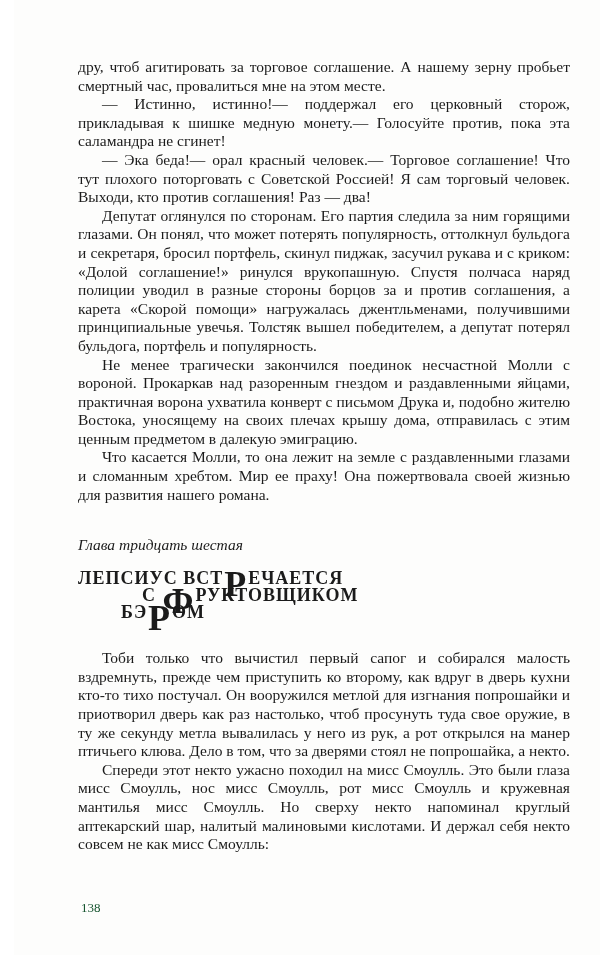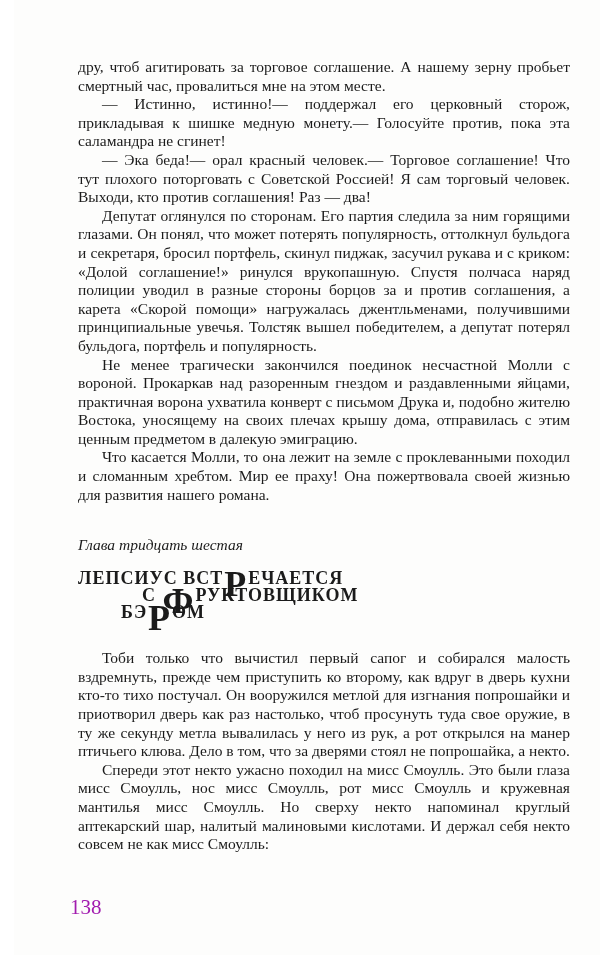--- a/index.html
+++ b/index.html
@@ -59,39 +59,39 @@
   .big-letter {
     font-size: 36px;
     line-height: 0;
     position: relative;
     top: 12px;
     margin: 0 1px;
     font-weight: bold;
   }
   .page-number {
     position: absolute;
-    left: 56px;
+    left: 67px;
     bottom: 40px;
-    font-size: 21px;
+    font-size: 13px;
     line-height: 15px;
-    color: #a21caf;
+    color: #14532d;
   }
 </style>
 </head>
 <body>
 
 <div class="book-page">
   <div class="text-column">
 
     <p class="para no-indent">дру, чтоб агитировать за торговое соглашение. А нашему зерну пробьет смертный час, провалиться мне на этом месте.</p>
     <p class="para">— Истинно, истинно!— поддержал его церковный сторож, прикладывая к шишке медную монету.— Голосуйте против, пока эта саламандра не сгинет!</p>
     <p class="para">— Эка беда!— орал красный человек.— Торговое соглашение! Что тут плохого поторговать с Советской Россией! Я сам торговый человек. Выходи, кто против соглашения! Раз — два!</p>
     <p class="para">Депутат оглянулся по сторонам. Его партия следила за ним горящими глазами. Он понял, что может потерять популярность, оттолкнул бульдога и секретаря, бросил портфель, скинул пиджак, засучил рукава и с криком: «Долой соглашение!» ринулся врукопашную. Спустя полчаса наряд полиции уводил в разные стороны борцов за и против соглашения, а карета «Скорой помощи» нагружалась джентльменами, получившими принципиальные увечья. Толстяк вышел победителем, а депутат потерял бульдога, портфель и популярность.</p>
     <p class="para">Не менее трагически закончился поединок несчастной Молли с вороной. Прокаркав над разоренным гнездом и раздавленными яйцами, практичная ворона ухватила конверт с письмом Друка и, подобно жителю Востока, уносящему на своих плечах крышу дома, отправилась с этим ценным предметом в далекую эмиграцию.</p>
-    <p class="para">Что касается Молли, то она лежит на земле с проклеванными походил и сломанным хребтом. Мир ее праху! Она пожертвовала своей жизнью для развития нашего романа.</p>
+    <p class="para">Что касается Молли, то она лежит на земле с раздавленными глазами и сломанным хребтом. Мир ее праху! Она пожертвовала своей жизнью для развития нашего романа.</p>
 
     <div class="chapter-label">Глава тридцать шестая</div>
 
     <div class="chapter-title">
       <div class="title-line title-line-1"><span>ЛЕПСИУС ВСТ</span><span class="big-letter">Р</span><span>ЕЧАЕТСЯ</span></div>
       <div class="title-line title-line-2"><span>С </span><span class="big-letter">Ф</span><span>РУКТОВЩИКОМ</span></div>
       <div class="title-line title-line-3"><span>БЭ</span><span class="big-letter">Р</span><span>ОМ</span></div>
     </div>
 
     <p class="para">Тоби только что вычистил первый сапог и собирался малость вздремнуть, прежде чем приступить ко второму, как вдруг в дверь кухни кто-то тихо постучал. Он вооружился метлой для изгнания попрошайки и приотворил дверь как раз настолько, чтоб просунуть туда свое оружие, в ту же секунду метла вывалилась у него из рук, а рот открылся на манер птичьего клюва. Дело в том, что за дверями стоял не попрошайка, а некто.</p>

